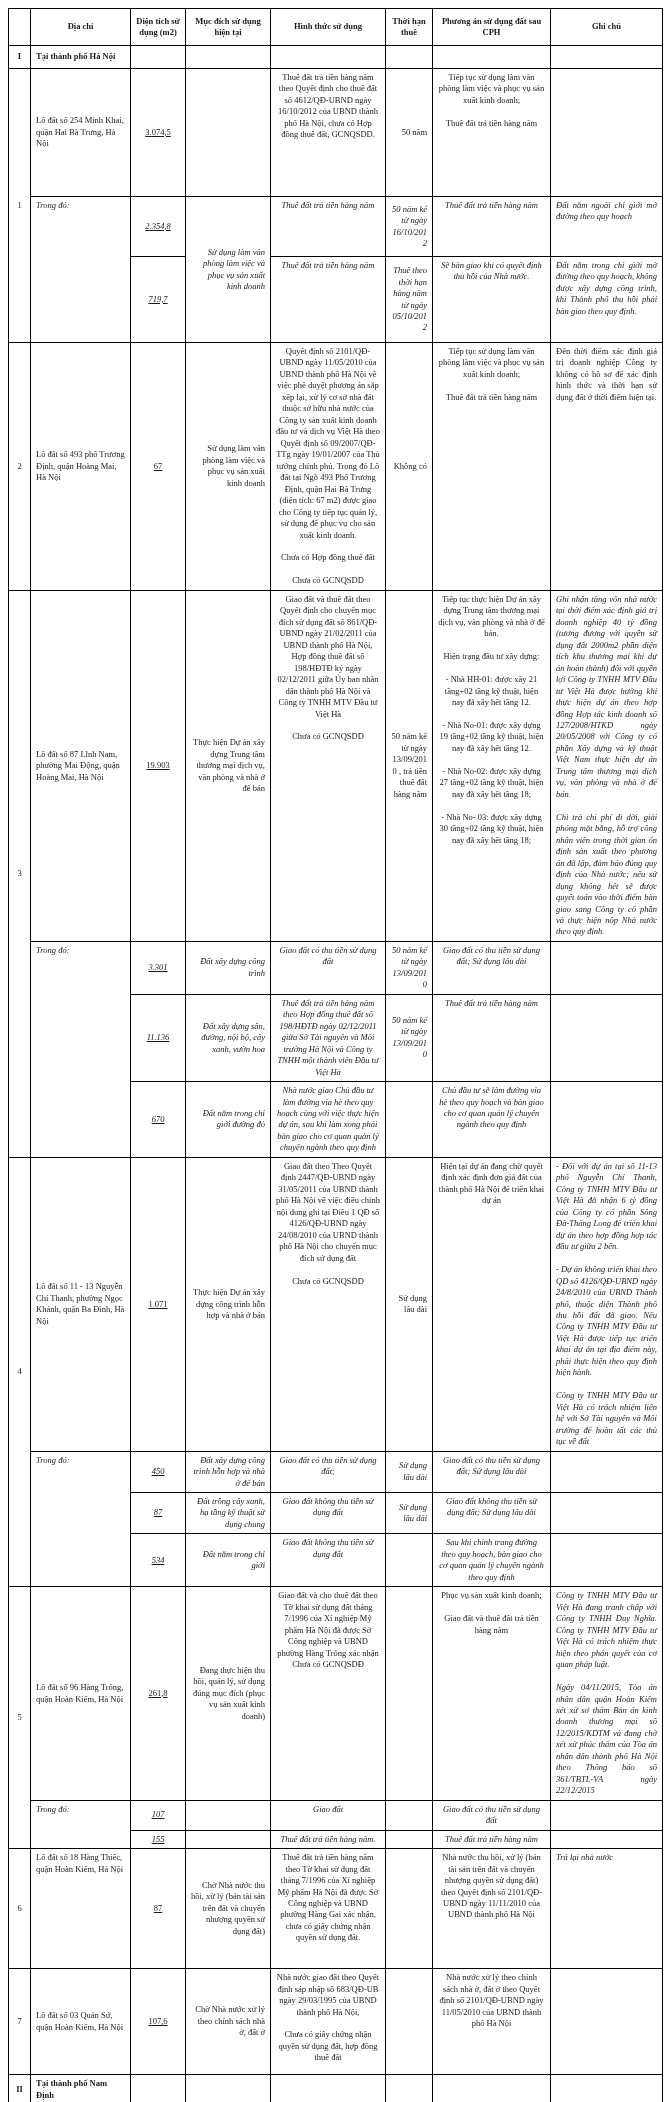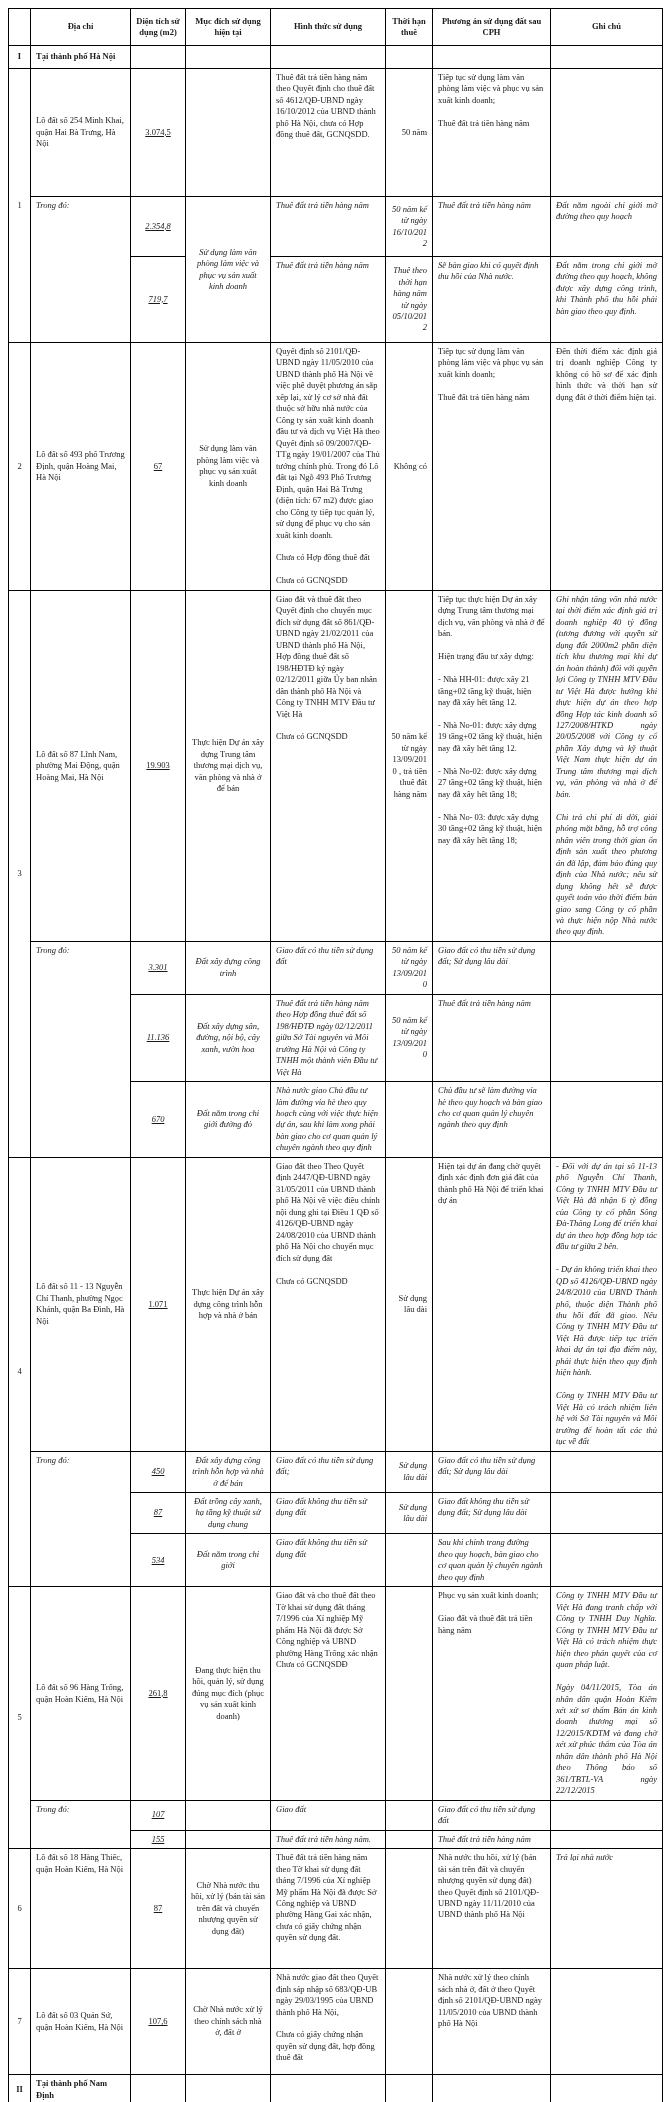--- a/index.html
+++ b/index.html
@@ -10,23 +10,23 @@
   tr.head td{font-weight:bold;text-align:center;height:30px;white-space:normal;}
   tr.sec td{font-weight:bold;height:16px;}
   tr.sub td{font-style:italic;}
   td.roman{font-style:normal;}
   td.it{font-style:italic;margin-top:20px;}
   td.num{text-align:center;}
   td.area{text-align:center;text-decoration:underline;}
   td.term{text-align:right;}
   td.addr{text-align:left;}
   td.label{vertical-align:top;font-family:Liberation Serif, serif;}
-  td.long{vertical-align:top;text-align:left;}
+  td.long{vertical-align:top;text-align:center;}
   td.note{vertical-align:top;text-align:justify;}
-  td.mid{text-align:center;}
+  td.mid{text-align:right;}
   tr.h-r1 {height:128px;}
   tr.h-r1s1{height:60px;}
   tr.h-r1s2{height:86px;}
   tr.h-r3s1{height:44px;}
   tr.h-r5 {height:146px;}
   tr.h-r6 {height:120px;}
   tr.h-r7 {height:106px;}
 </style>
 </head>
 <body>

